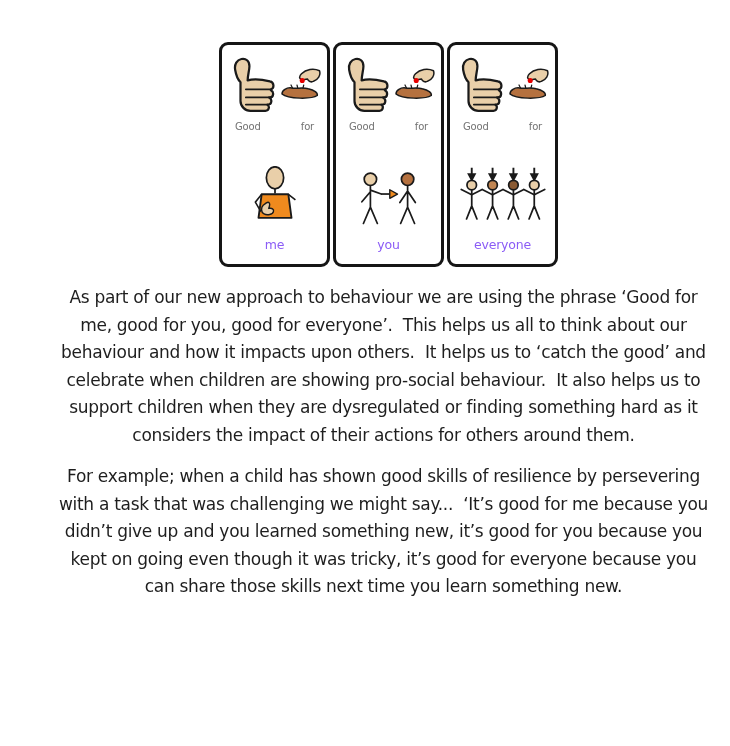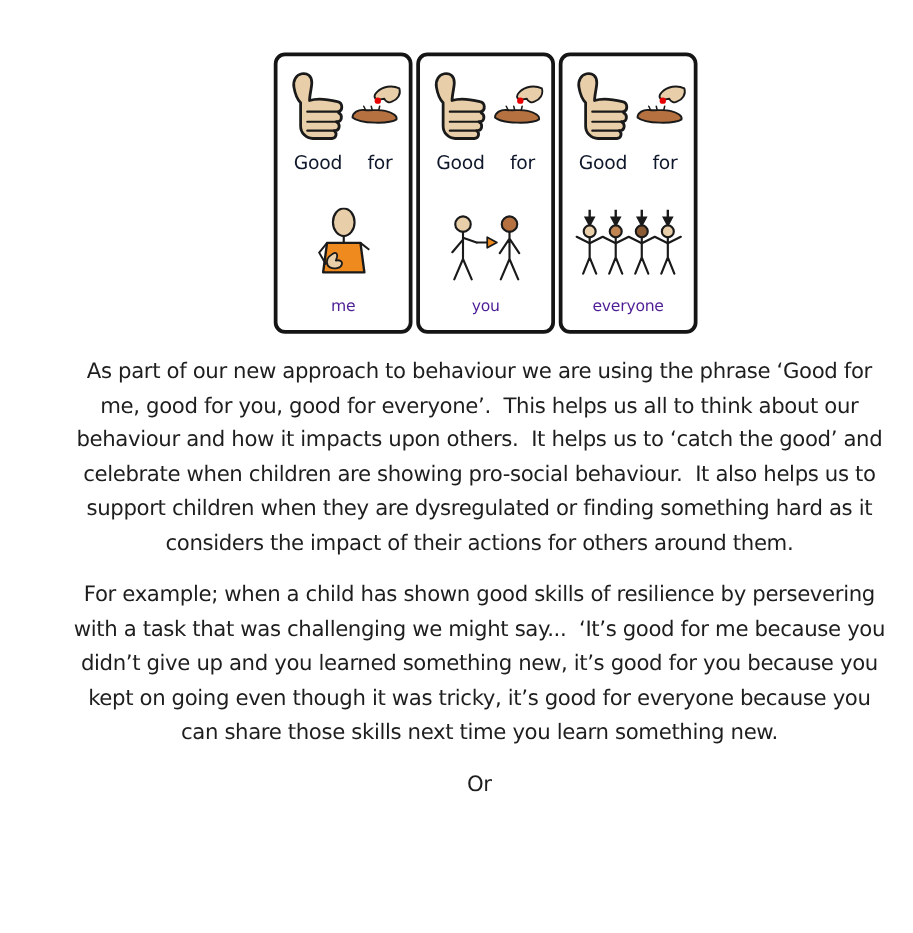--- a/index.html
+++ b/index.html
@@ -16,24 +16,24 @@
     box-sizing:border-box; width:111px; height:225px;
     border:3px solid #151515; border-radius:9px; background:#ffffff;
     display:flex; flex-direction:column; align-items:center;
     padding:9px 6px 12px;
   }
   .icons-row { width:100%; display:flex; justify-content:space-between; align-items:flex-start; height:64px; }
   .give-wrap { margin-top:13px; }
   .labels-row {
     width:100%; display:flex; justify-content:space-between;
     padding:0 7px; box-sizing:border-box;
-    font-size:15px; color:#0f172a; margin-top:3px; letter-spacing:-0.2px;
+    font-size:10px; color:#737373; margin-top:3px; letter-spacing:-0.2px;
   }
   .spacer { flex:1; }
-  .subject-label { font-size:12.5px; color:#4c1d95; margin-top:5px; letter-spacing:-0.2px; }
+  .subject-label { font-size:12.5px; color:#8b5cf6; margin-top:5px; letter-spacing:-0.2px; }
   svg { display:block; }
 
   
   .text-block {
     position:absolute; left:55px; top:284px; width:657px;
     font-size:17px; line-height:27.5px; color:#1e1e1e; letter-spacing:-0.3px;
   }
   .text-block p { margin:0 0 14px 0; white-space:pre-wrap;text-align:center; }
 </style>
 </head>
@@ -147,16 +147,15 @@
              M62 33 L50 27 M62 33 L74 27 M86 33 L74 27 M86 33 L98 27"></path>
       </svg>
       <div class="subject-label">everyone</div>
     </div>
 
   </div>
 
   <div class="text-block">
     <p>As part of our new approach to behaviour we are using the phrase ‘Good for me, good for you, good for everyone’.  This helps us all to think about our behaviour and how it impacts upon others.  It helps us to ‘catch the good’ and celebrate when children are showing pro-social behaviour.  It also helps us to support children when they are dysregulated or finding something hard as it considers the impact of their actions for others around them.</p>
     <p>For example; when a child has shown good skills of resilience by persevering with a task that was challenging we might say...  ‘It’s good for me because you didn’t give up and you learned something new, it’s good for you because you kept on going even though it was tricky, it’s good for everyone because you can share those skills next time you learn something new.</p>
-    <p>Or</p>
   </div>
 
 </div>
 
 </body></html>

